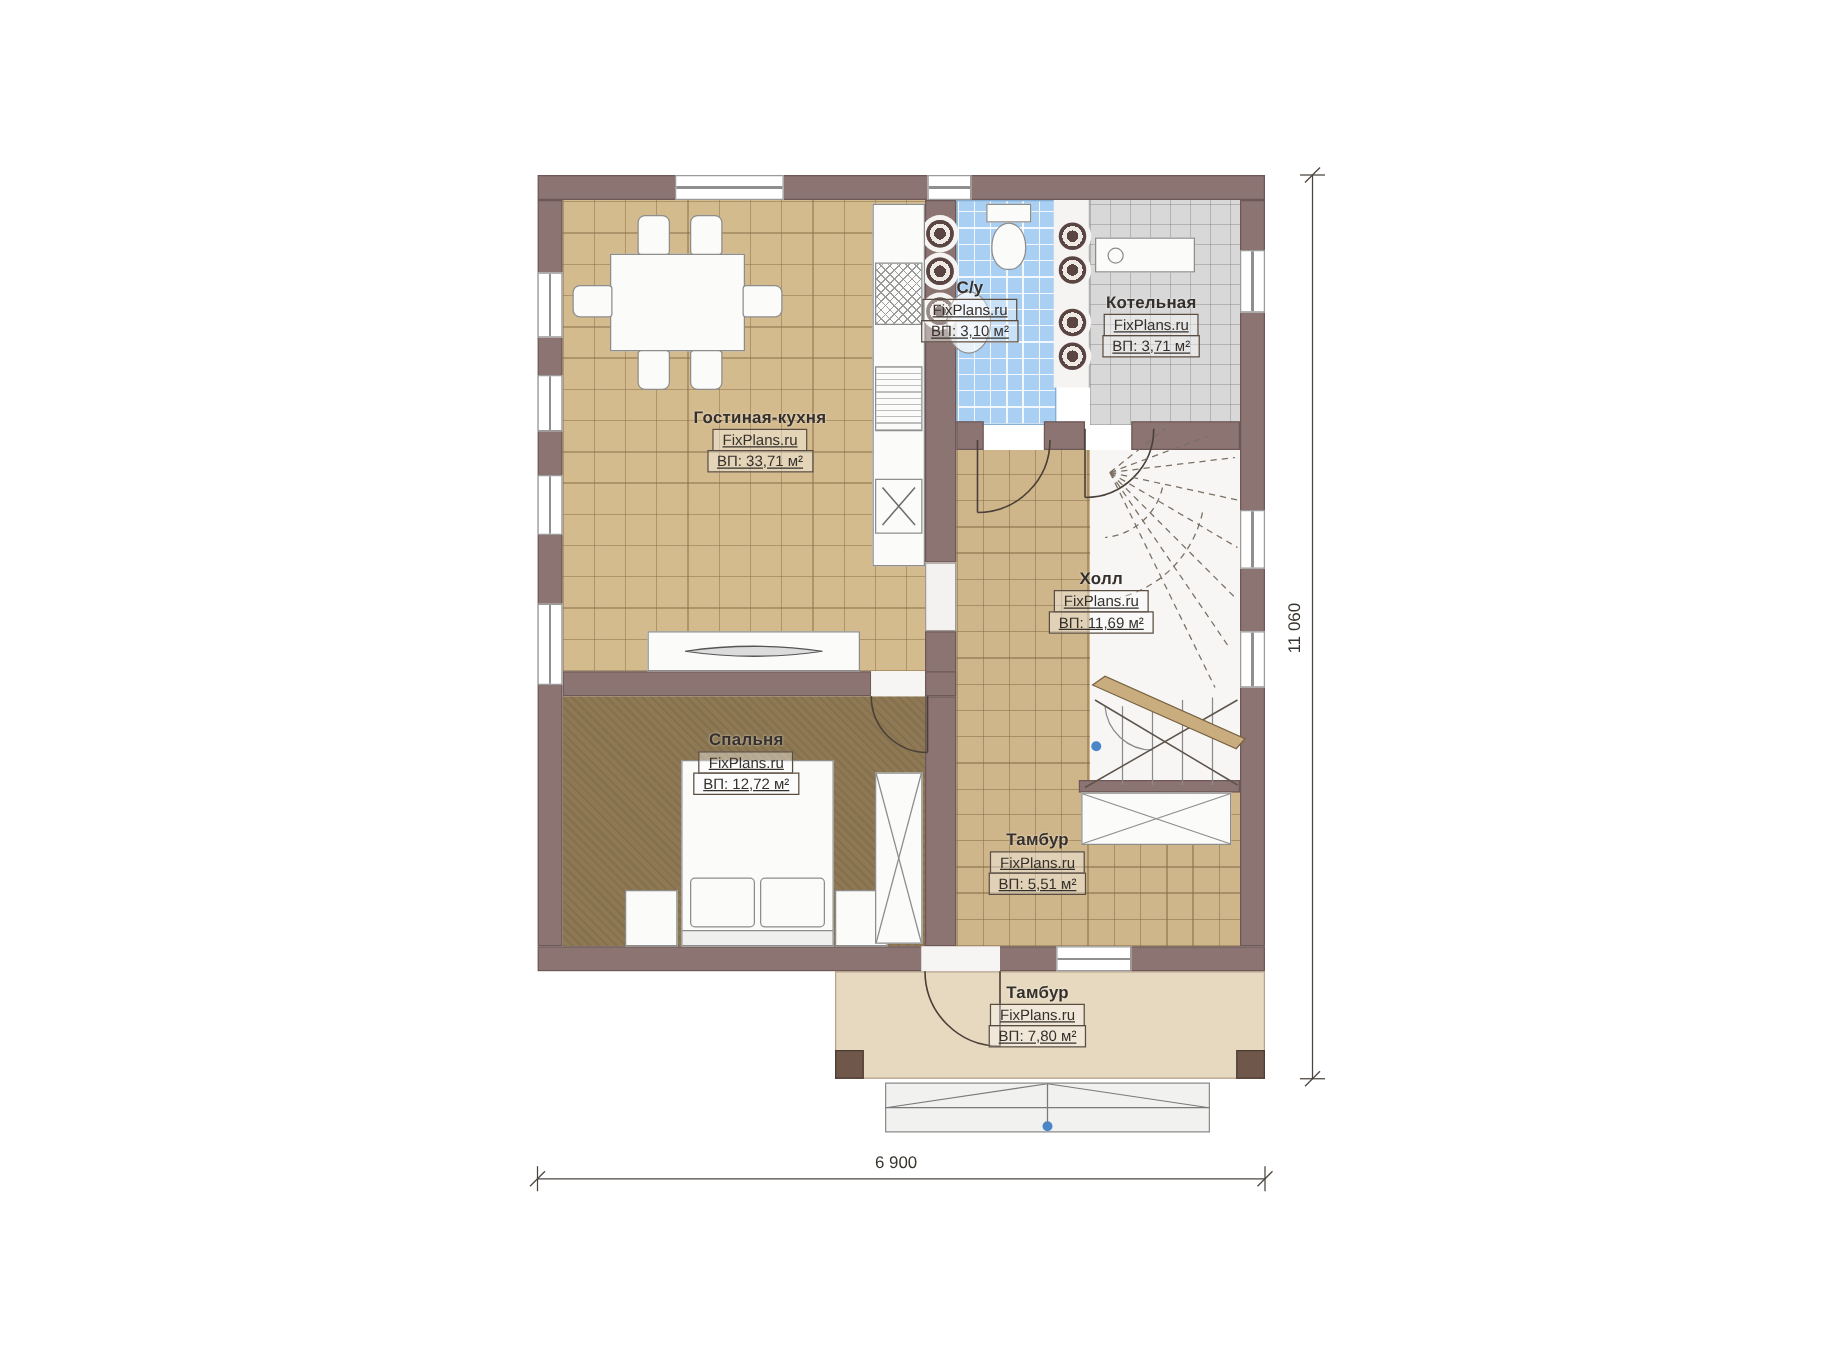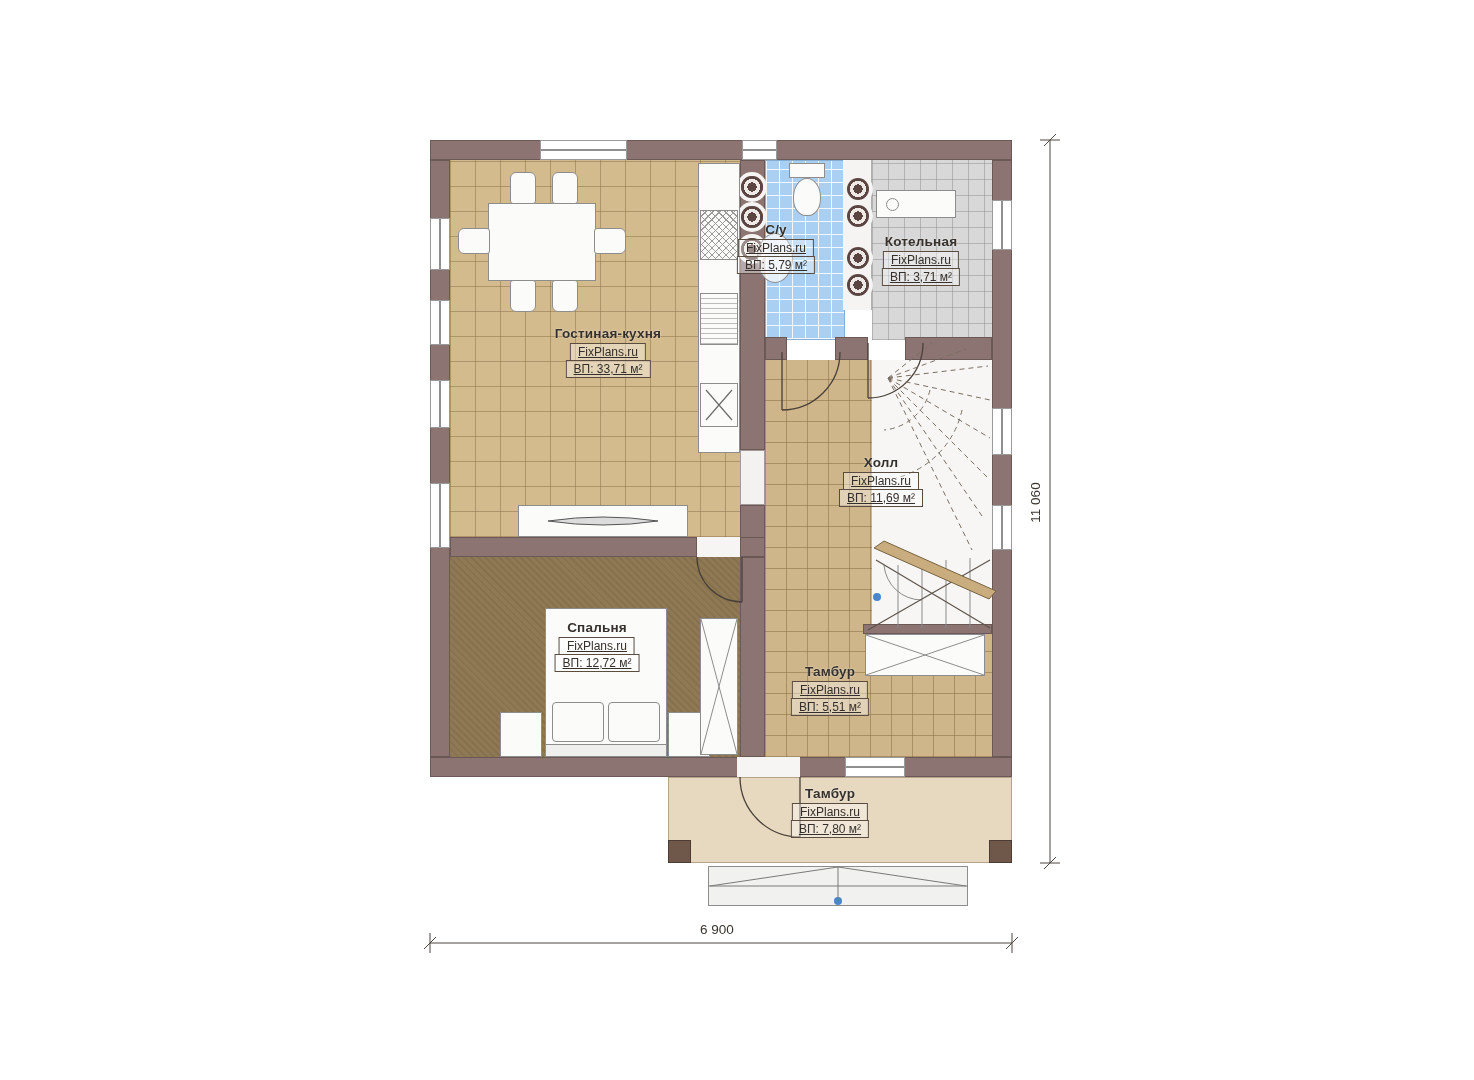--- a/index.html
+++ b/index.html
@@ -220,33 +220,33 @@
   </svg>
 
   <div class="plan-label" style="left:608px;top:326px;">
     <div class="rname">Гостиная-кухня</div>
     <div class="rbox">FixPlans.ru</div>
     <div class="rbox">ВП: 33,71 м²</div>
   </div>
   <div class="plan-label" style="left:776px;top:222px;text-align:center;">
     <div class="rname">С/у</div>
     <div class="rbox">FixPlans.ru</div>
-    <div class="rbox">ВП: 5,79 м²</div>
+    <div class="rbox">ВП: 3,10 м²</div>
   </div>
   <div class="plan-label" style="left:921px;top:234px;">
     <div class="rname">Котельная</div>
     <div class="rbox">FixPlans.ru</div>
     <div class="rbox">ВП: 3,71 м²</div>
   </div>
   <div class="plan-label" style="left:881px;top:455px;">
     <div class="rname">Холл</div>
     <div class="rbox">FixPlans.ru</div>
     <div class="rbox">ВП: 11,69 м²</div>
   </div>
-  <div class="plan-label" style="left:597px;top:620px;text-align:center;">
+  <div class="plan-label" style="left:597px;top:584px;text-align:center;">
     <div class="rname">Спальня</div>
     <div class="rbox">FixPlans.ru</div>
     <div class="rbox">ВП: 12,72 м²</div>
   </div>
   <div class="plan-label" style="left:830px;top:664px;">
     <div class="rname">Тамбур</div>
     <div class="rbox">FixPlans.ru</div>
     <div class="rbox">ВП: 5,51 м²</div>
   </div>
   <div class="plan-label" style="left:830px;top:786px;">

